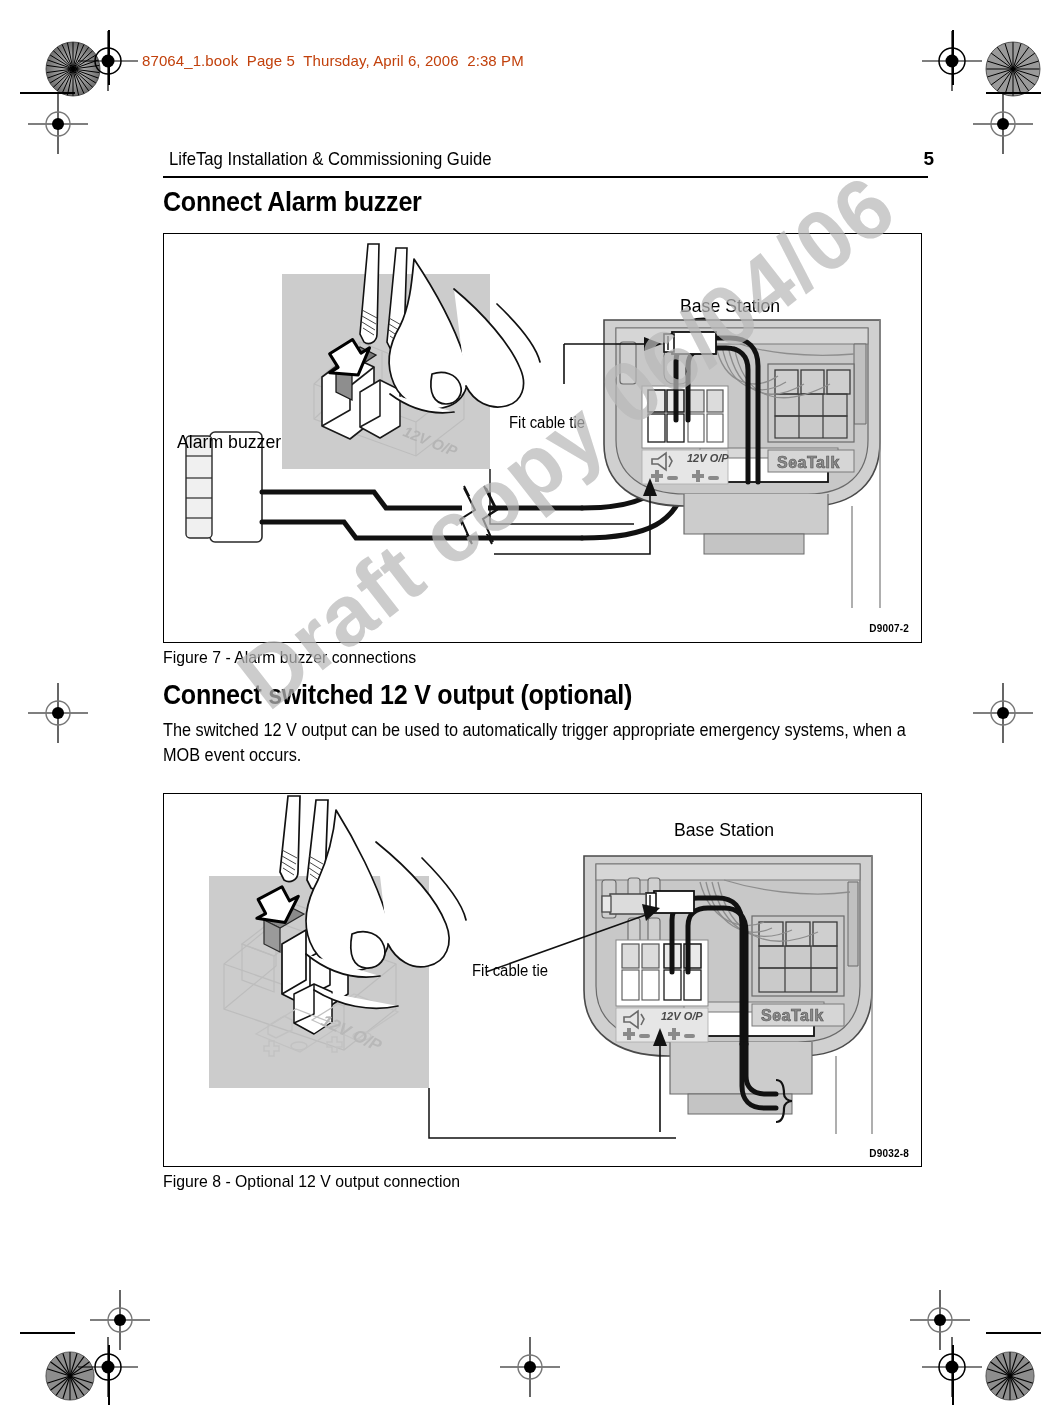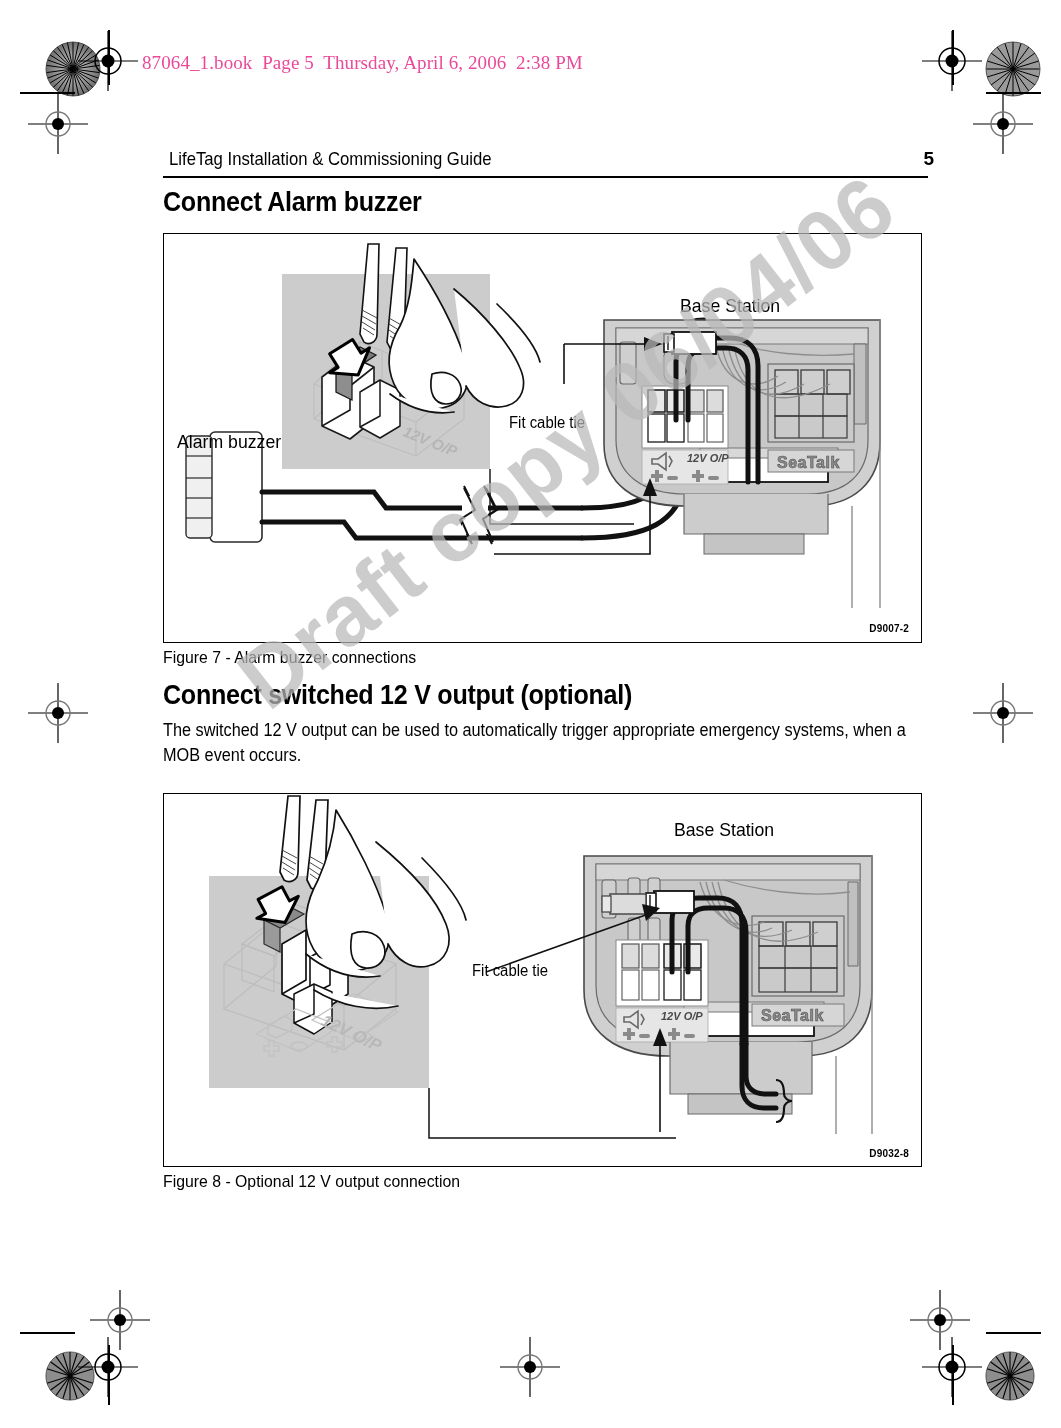--- a/index.html
+++ b/index.html
@@ -21,23 +21,23 @@
 
   
   .reg-target { position: absolute; }
   .reg-target svg { display: block; }
   .starburst { position: absolute; }
   .crop-line { position: absolute; background: #000; }
 
   
   .print-header {
     position: absolute;
-    font-family: Liberation Serif, serif;
-    font-size: 19px;
-    color: #ec4899;
+    font-family: Liberation Sans, sans-serif;
+    font-size: 15px;
+    color: #c2410c;
     white-space: pre;
     letter-spacing: 0.1px;
   }
 
   
   .running-head {
     position: absolute;
     left: 169px;
     top: 148px;
     width: 765px;

